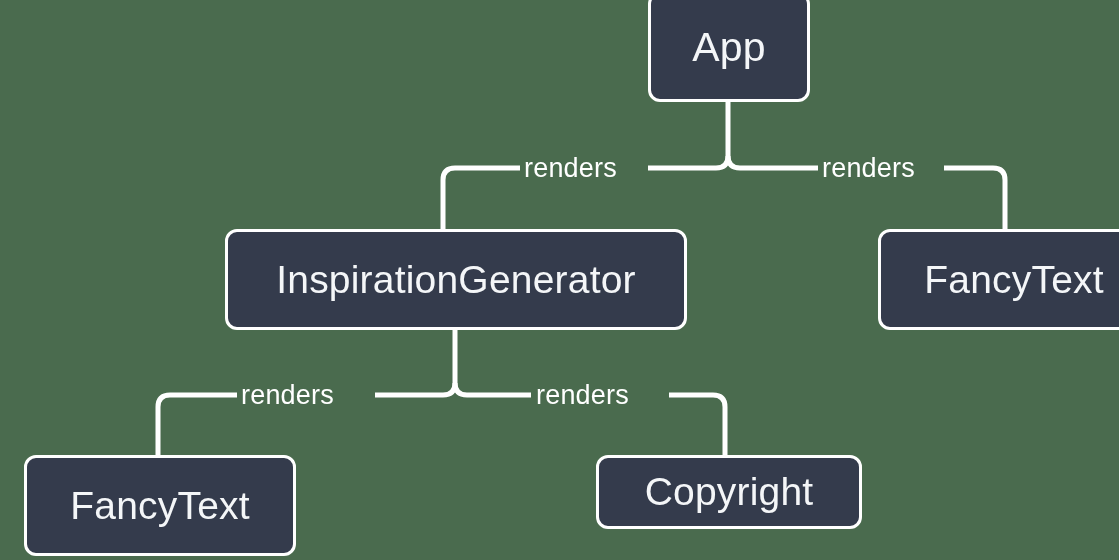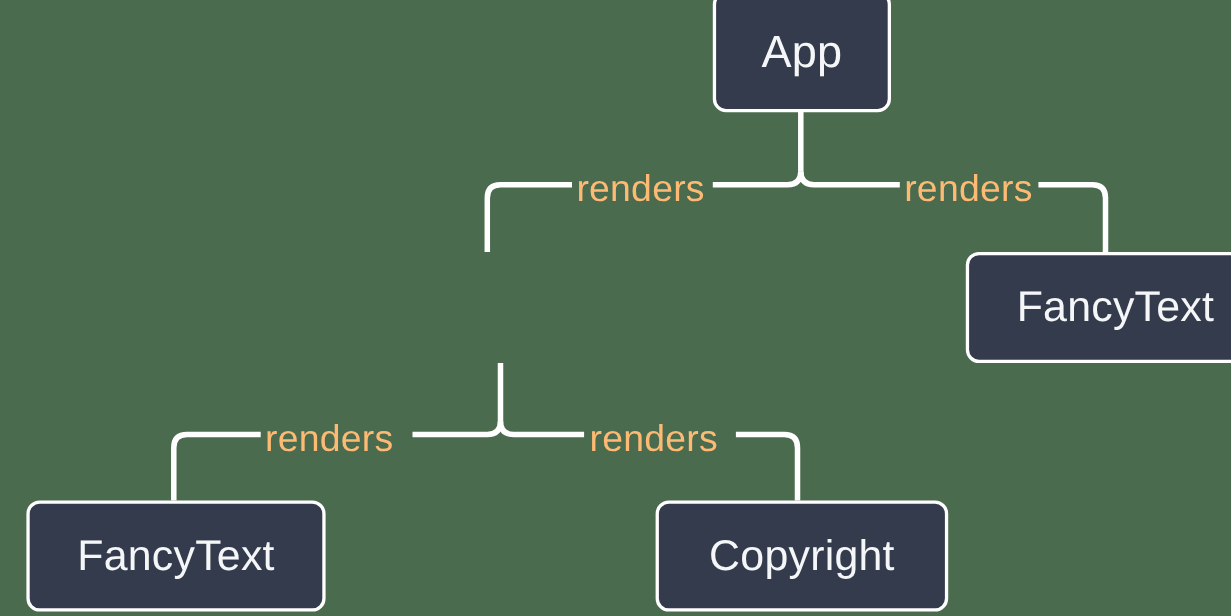--- a/index.html
+++ b/index.html
@@ -65,27 +65,27 @@
     left: -4px;
     top: 455px;
     width: 272px;
     height: 101px;
     font-size: 39px;
   }
   .node-copyright {
     left: 568px;
     top: 455px;
     width: 266px;
-    height: 101px;
+    height: 74px;
     font-size: 39px;
   }
   .edge-label {
     position: absolute;
-    color: #fdba74;
-    font-size: 34px;
+    color: #ffffff;
+    font-size: 27px;
     letter-spacing: 0.2px;
     white-space: nowrap;
     z-index: 3;
     line-height: 1;
   }
   .label-app-left  { left: 496px; top: 155px; }
   .label-app-right { left: 794px; top: 155px; }
   .label-ig-left   { left: 213px; top: 382px; }
   .label-ig-right  { left: 508px; top: 382px; }
 </style>
@@ -104,20 +104,21 @@
 
     <path d="M 427 330 L 427 383"></path>
 
     <path d="M 427 383 Q 427 395 415 395 L 347 395 M 209 395 L 142 395 Q 130 395 130 407 L 130 455"></path>
 
     <path d="M 427 383 Q 427 395 439 395 L 503 395 M 641 395 L 685 395 Q 697 395 697 407 L 697 455"></path>
   </svg>
 
   <div class="node node-app">App</div>
 
+  <div class="node node-inspiration">InspirationGenerator</div>
 
   <div class="node node-fancytext-right">FancyText</div>
 
   <div class="node node-fancytext-bottom">FancyText</div>
 
   <div class="node node-copyright">Copyright</div>
 
   <div class="edge-label label-app-left">renders</div>
 
   <div class="edge-label label-app-right">renders</div>

